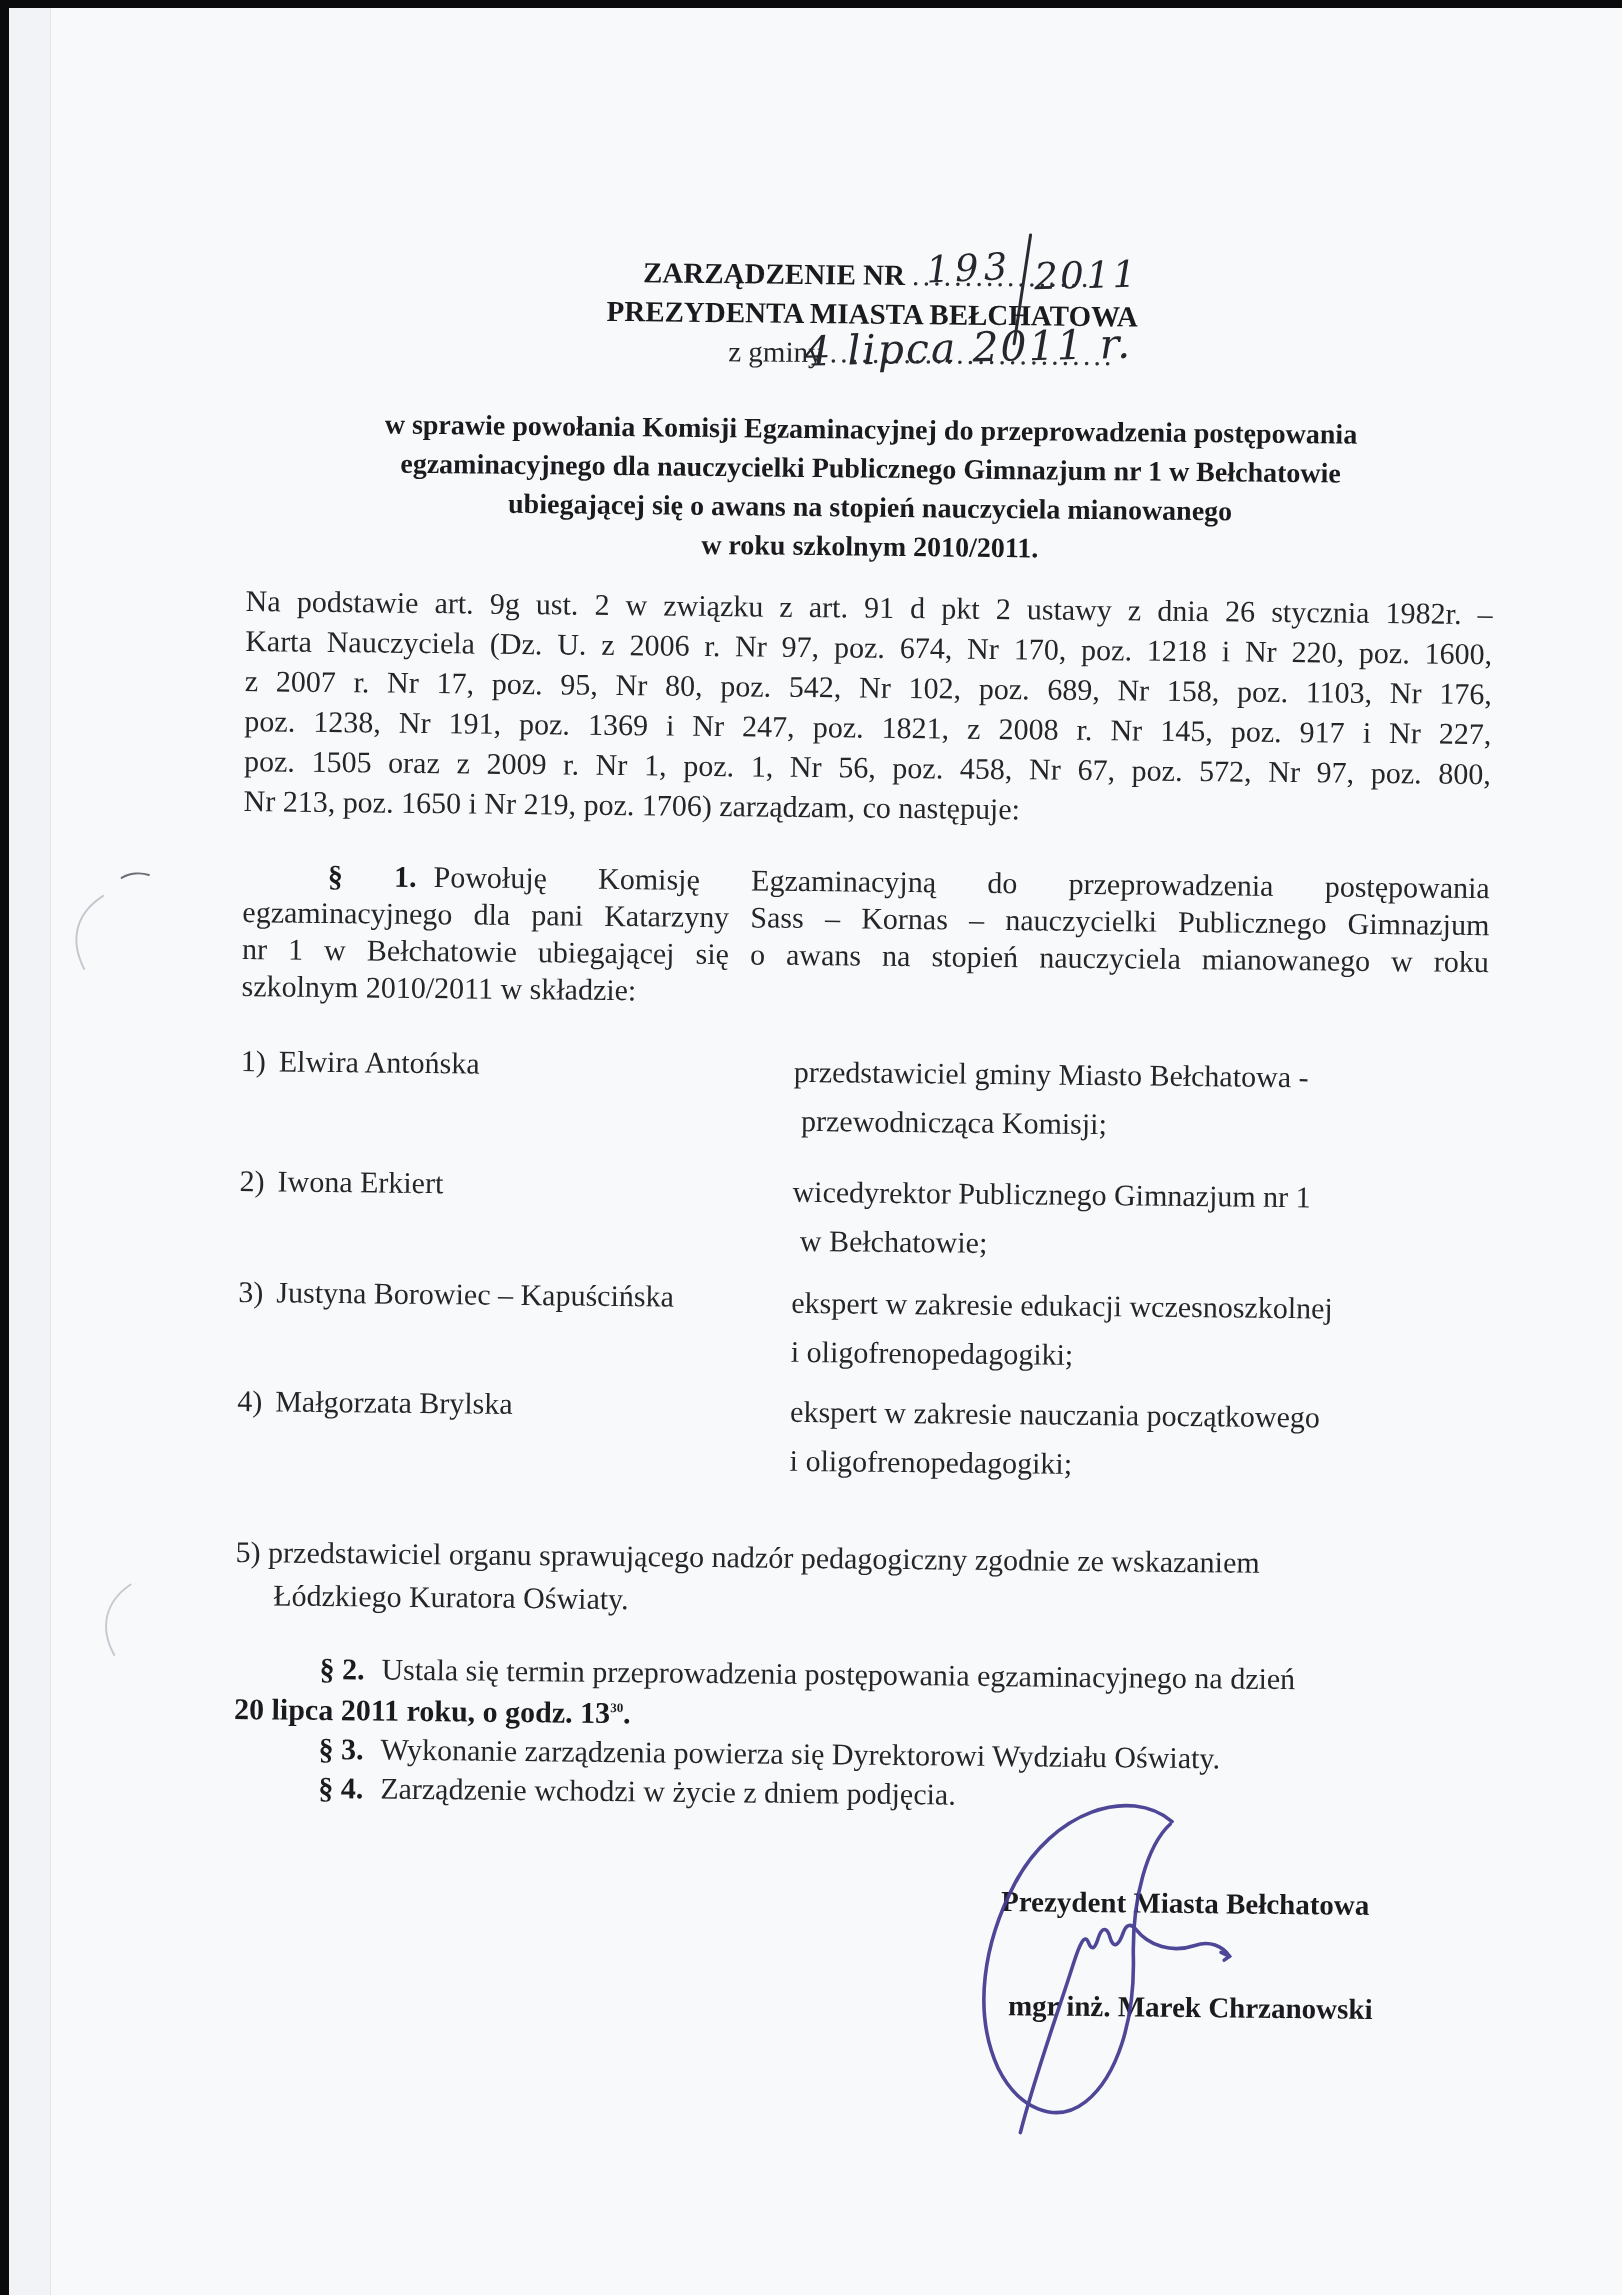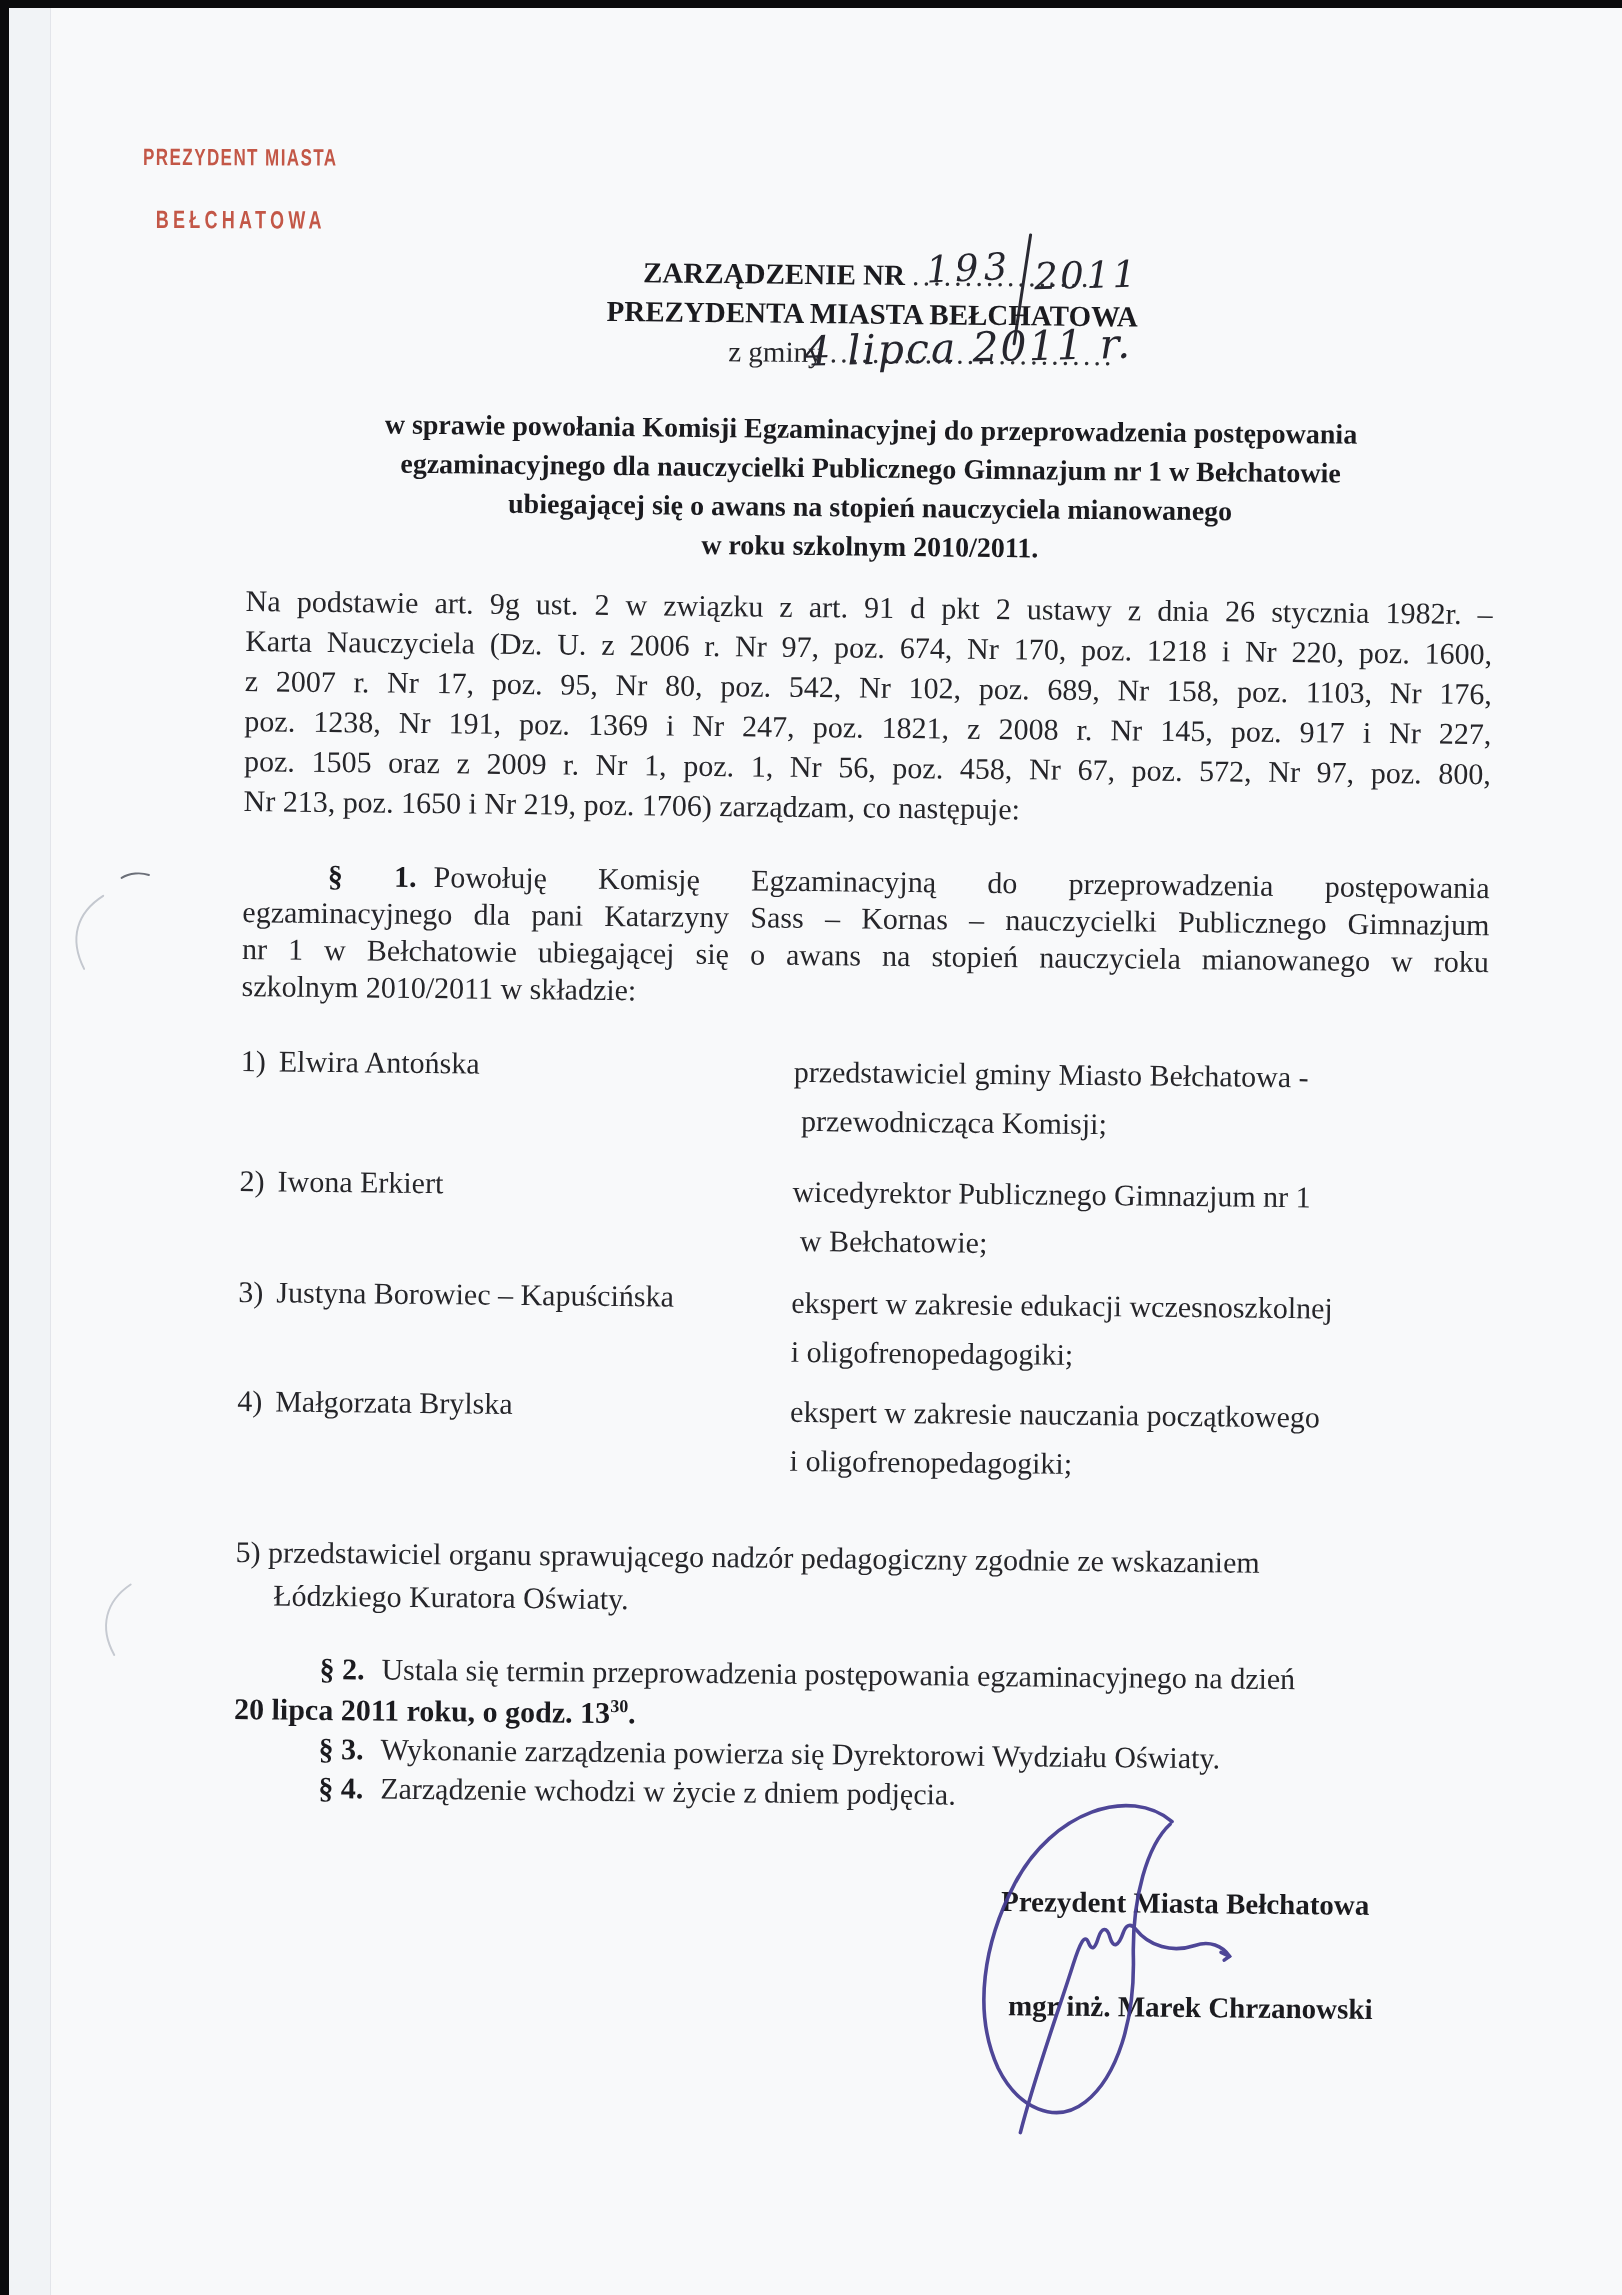--- a/index.html
+++ b/index.html
@@ -54,42 +54,38 @@
   
   .member{position:absolute;left:252px;width:1247px;}
   .m-name{position:absolute;left:0;top:0;white-space:nowrap;}
   .m-num{display:inline-block;min-width:38px;}
   .m-roles{position:absolute;left:553px;top:0;width:694px;line-height:49px;}
   .m1{top:1047px;} .m2{top:1167px;} .m3{top:1278px;} .m4{top:1387px;}
   .item5{top:1536px;line-height:43px;}
   .item5 .l2{padding-left:38px;}
   .par2a{top:1654px;}
   .par2b{top:1695px;font-weight:bold;color:#1b1b1f;}
-  .par2b sup{font-size:18px;vertical-align:super;line-height:0;margin-top:32px;}
+  .par2b sup{font-size:13px;vertical-align:super;line-height:0;margin-top:32px;}
   .par3{top:1734px;}
   .par4{top:1773px;}
   
   .sig-title{position:absolute;left:1021px;top:1879px;font-weight:bold;color:#1b1b1f;font-size:29px;white-space:nowrap;}
   .sig-name{position:absolute;left:1029px;top:1983px;font-weight:bold;color:#1b1b1f;font-size:29px;white-space:nowrap;}
   .sig-svg{position:absolute;left:959px;top:1790px;}
   
   .artifact{position:absolute;}
 </style>
 </head>
 <body>
 
 <div class="paper"></div>
 <div class="paper-edge"></div>
 
 <div class="content">
 
-  <div class="stamp">
-    <div class="s1">PREZYDENT MIASTA</div>
-    <div class="s2">BEŁCHATOWA</div>
-  </div>
 
   <div class="tline t1">
     <span>ZARZĄDZENIE NR</span>
     <span class="dots">..................</span>
   </div>
   <div class="hw hw-number">193</div>
   <div class="hw-slash"></div>
   <div class="hw hw-year">2011</div>
 
   <div class="tline t2">PREZYDENTA MIASTA BEŁCHATOWA</div>

